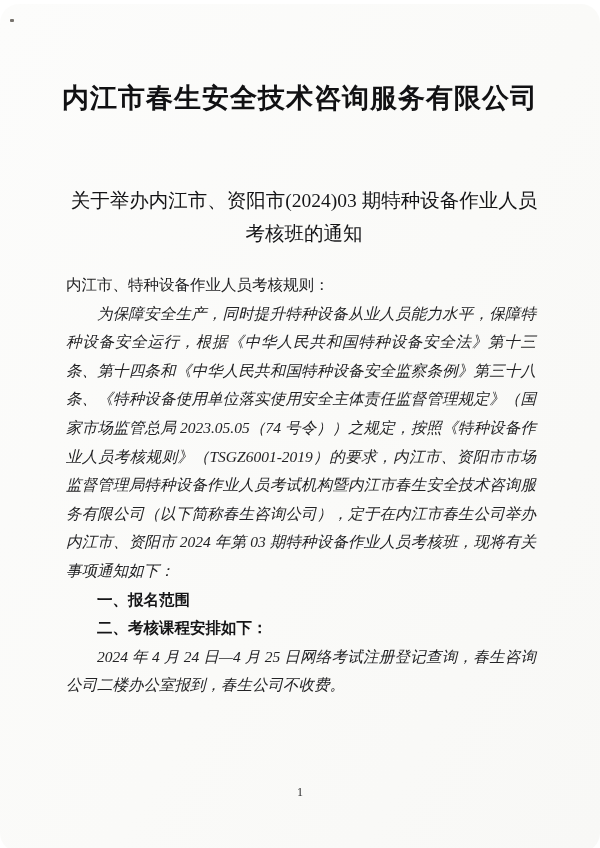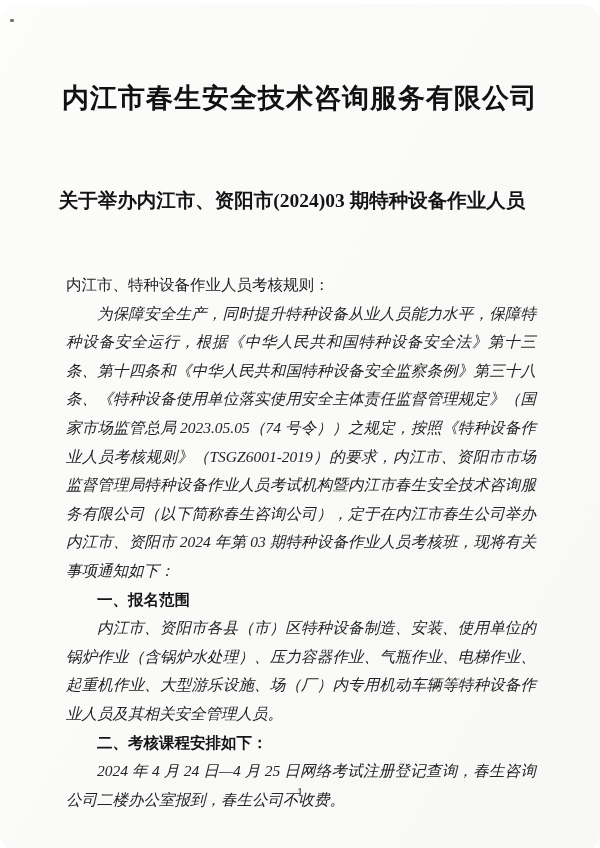--- a/index.html
+++ b/index.html
@@ -46,25 +46,25 @@
     top: 123px;
     right: 95px;
     font-size: 15px;
     font-weight: bold;
     letter-spacing: 0.5px;
     color: #1a1a1c;
   }
   .subject-title {
     position: absolute;
     top: 180px;
-    left: 42px;
+    left: 54px;
     width: 500px;
     text-align: center;
     font-size: 19.5px;
-    font-weight: bold;
+    font-weight: normal;
     line-height: 33px;
     color: #141416;
   }
   .body-text {
     position: absolute;
     top: 267px;
     left: 66px;
     width: 470px;
     font-size: 15.5px;
     line-height: 28.6px;
@@ -98,26 +98,26 @@
 
 <div class="page">
 
   <div class="scan-speck"></div>
 
   <h1 class="company-title">内江市春生安全技术咨询服务有限公司</h1>
 
 
   <div class="subject-title">
     <div>关于举办内江市、资阳市(2024)03 期特种设备作业人员</div>
+    <div>考核班的通知</div>
   </div>
 
   <div class="body-text">
     <p class="salutation">内江市、特种设备作业人员考核规则：</p>
     <p class="para-indent">为保障安全生产，同时提升特种设备从业人员能力水平，保障特种设备安全运行，根据《中华人民共和国特种设备安全法》第十三条、第十四条和《中华人民共和国特种设备安全监察条例》第三十八条、《特种设备使用单位落实使用安全主体责任监督管理规定》（国家市场监管总局 2023.05.05（74 号令））之规定，按照《特种设备作业人员考核规则》（TSGZ6001-2019）的要求，内江市、资阳市市场监督管理局特种设备作业人员考试机构暨内江市春生安全技术咨询服务有限公司（以下简称春生咨询公司），定于在内江市春生公司举办内江市、资阳市 2024 年第 03 期特种设备作业人员考核班，现将有关事项通知如下：</p>
     <p class="section-heading">一、报名范围</p>
-    <p class="para-indent">内江市、资阳市各县（市）区特种设备制造、安装、使用单位的锅炉作业（含锅炉水处理）、压力容器作业、气瓶作业、电梯作业、起重机作业、大型游乐设施、场（厂）内专用机动车辆等特种设备作业人员及其相关安全管理人员。</p>
     <p class="section-heading">二、考核课程安排如下：</p>
     <p class="para-indent">2024 年 4 月 24 日—4 月 25 日网络考试注册登记查询，春生咨询公司二楼办公室报到，春生公司不收费。</p>
   </div>
 
   <div class="page-number">1</div>
 
 </div>
 
 </body></html>

